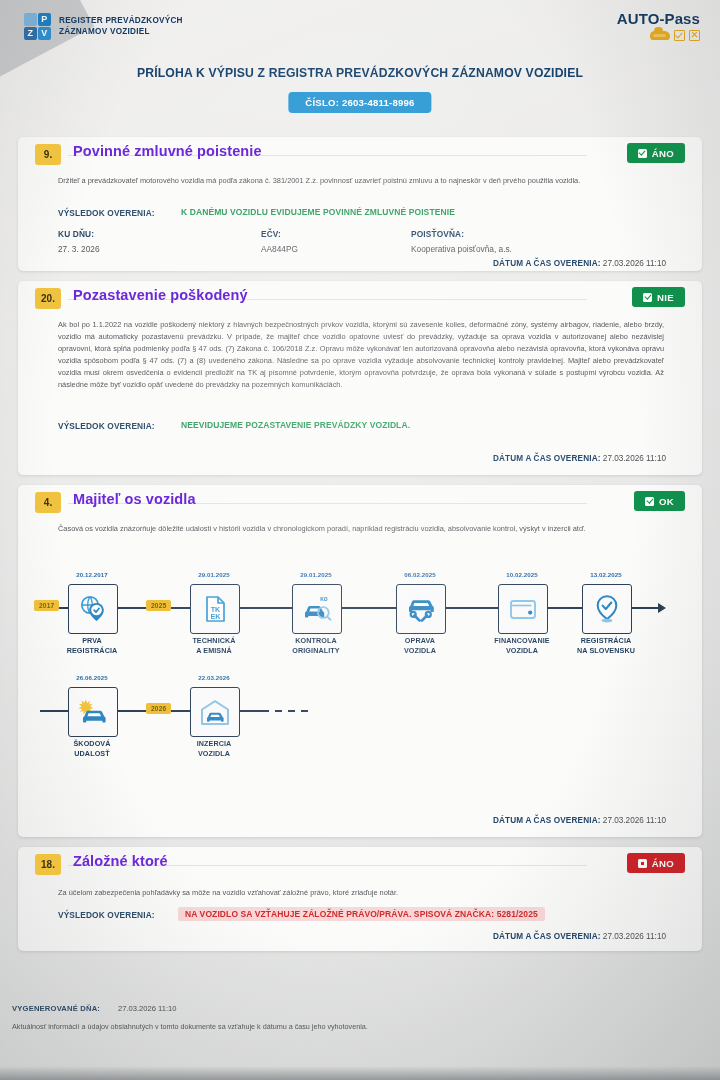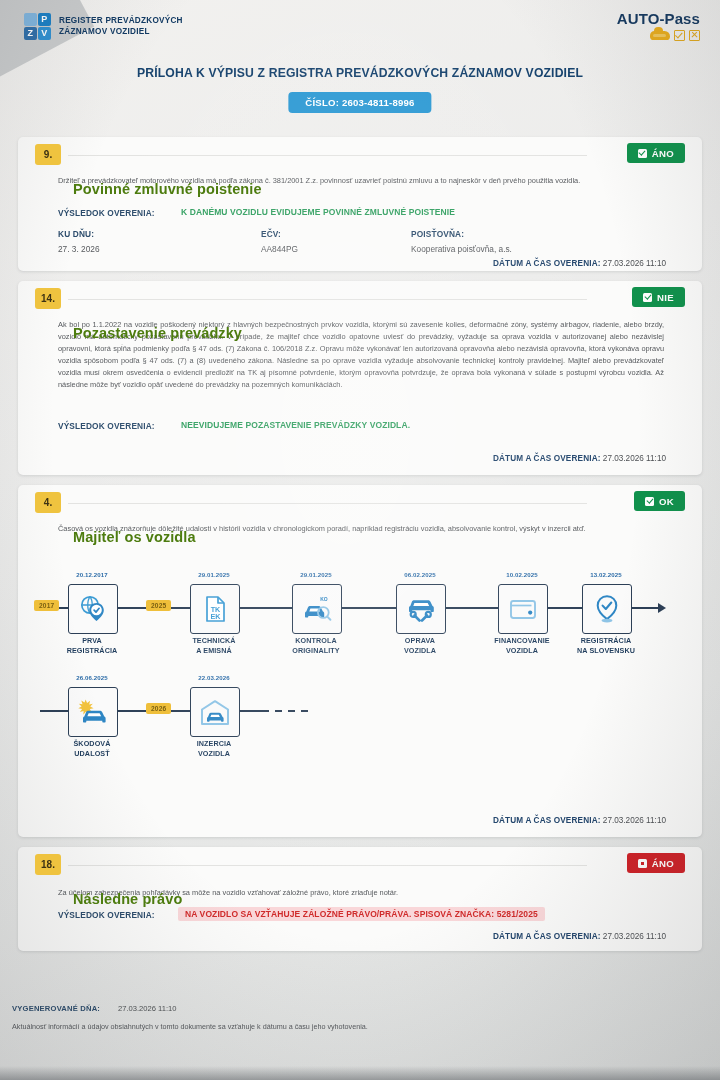--- a/index.html
+++ b/index.html
@@ -64,21 +64,21 @@
     box-shadow:0 1px 3px rgba(90,95,100,.18);}
   .c9 {top:137px;height:134px;}
   .c14{top:281px;height:194px;}
   .c15{top:485px;height:352px;}
   .c16{top:847px;height:104px;}
 
   .sec-head{position:relative;height:34px;}
   .sec-num{position:absolute;left:17px;top:7px;width:26px;height:21px;background:#efc33f;
     border-radius:3px;color:#3c3214;font-size:10px;font-weight:bold;
     display:flex;align-items:center;justify-content:center;}
-  .sec-title{position:absolute;left:55px;top:6px;font-size:14.5px;font-weight:bold;color:#4d7c0f;letter-spacing:.1px;margin-top:38px;}
+  .sec-title{position:absolute;left:55px;top:6px;font-size:14.5px;font-weight:bold;color:#6d28d9;letter-spacing:.1px;}
   .sec-rule{position:absolute;left:50px;right:115px;top:18px;height:1px;background:#e3e3e1;z-index:0;}
   .sec-title,.sec-num{z-index:1;}
 
   .badge{position:absolute;right:17px;top:6px;height:20px;border-radius:3px;color:#fff;
     font-size:9.6px;font-weight:bold;display:flex;align-items:center;gap:5px;padding:0 11px;letter-spacing:.3px;}
   .badge.green{background:#10914c;}
   .badge.red{background:#cf2026;}
   .b-ico{width:9px;height:9px;background:#fff;border-radius:1.5px;position:relative;flex:none;}
   .badge.green .b-ico:after{content:"";position:absolute;left:2.6px;top:.8px;width:2.6px;height:5px;
     border:solid #10914c;border-width:0 1.5px 1.5px 0;transform:rotate(42deg);}
@@ -175,22 +175,22 @@
 
     <div class="verify" style="top:122px;">
       <b>DÁTUM A ČAS OVERENIA:</b>
       <span>27.03.2026 11:10</span>
     </div>
   </div>
 
   <div class="card c14">
     <div class="sec-head">
       <div class="sec-rule"></div>
-      <div class="sec-num">14.</div>
-      <div class="sec-title">Pozastavenie prevádzky</div>
+      <div class="sec-num">20.</div>
+      <div class="sec-title">Pozastavenie poškodený</div>
       <div class="badge green">
         <span class="b-ico"></span>
         <span>NIE</span>
       </div>
     </div>
     <div class="body-txt" style="top:38px;">Ak bol po 1.1.2022 na vozidle poškodený niektorý z hlavných bezpečnostných prvkov vozidla, ktorými sú zavesenie kolies, deformačné zóny, systémy airbagov, riadenie, alebo brzdy, vozidlo má automaticky pozastavenú prevádzku. V prípade, že majiteľ chce vozidlo opatovne uviesť do prevádzky, vyžaduje sa oprava vozidla v autorizovanej alebo nezávislej opravovni, ktorá spĺňa podmienky podľa § 47 ods. (7) Zákona č. 106/2018 Z.z. Opravu môže vykonávať len autorizovaná opravovňa alebo nezávislá opravovňa, ktorá vykonáva opravu vozidla spôsobom podľa § 47 ods. (7) a (8) uvedeného zákona. Následne sa po oprave vozidla vyžaduje absolvovanie technickej kontroly pravidelnej. Majiteľ alebo prevádzkovateľ vozidla musí okrem osvedčenia o evidencii predložiť na TK aj písomné potvrdenie, ktorým opravovňa potvrdzuje, že oprava bola vykonaná v súlade s postupmi výrobcu vozidla. Až následne môže byť vozidlo opäť uvedené do prevádzky na pozemných komunikáciách.</div>
     <div class="res-label" style="top:140px;">VÝSLEDOK OVERENIA:</div>
     <div class="res-val ok" style="top:139px;">NEEVIDUJEME POZASTAVENIE PREVÁDZKY VOZIDLA.</div>
     <div class="verify" style="top:173px;">
       <b>DÁTUM A ČAS OVERENIA:</b>
@@ -352,21 +352,21 @@
     <div class="verify" style="top:331px;">
       <b>DÁTUM A ČAS OVERENIA:</b>
       <span>27.03.2026 11:10</span>
     </div>
   </div>
 
   <div class="card c16">
     <div class="sec-head">
       <div class="sec-rule"></div>
       <div class="sec-num">18.</div>
-      <div class="sec-title">Následne právo</div>
+      <div class="sec-title">Záložné ktoré</div>
       <div class="badge red">
         <span class="b-ico"></span>
         <span>ÁNO</span>
       </div>
     </div>
     <div class="body-txt" style="top:40px;">Za účelom zabezpečenia pohľadávky sa môže na vozidlo vzťahovať záložné právo, ktoré zriaďuje notár.</div>
     <div class="res-label" style="top:63px;">VÝSLEDOK OVERENIA:</div>
     <div class="res-val bad" style="top:60px;">NA VOZIDLO SA VZŤAHUJE ZÁLOŽNÉ PRÁVO/PRÁVA. SPISOVÁ ZNAČKA: 5281/2025</div>
     <div class="verify" style="top:85px;">
       <b>DÁTUM A ČAS OVERENIA:</b>

